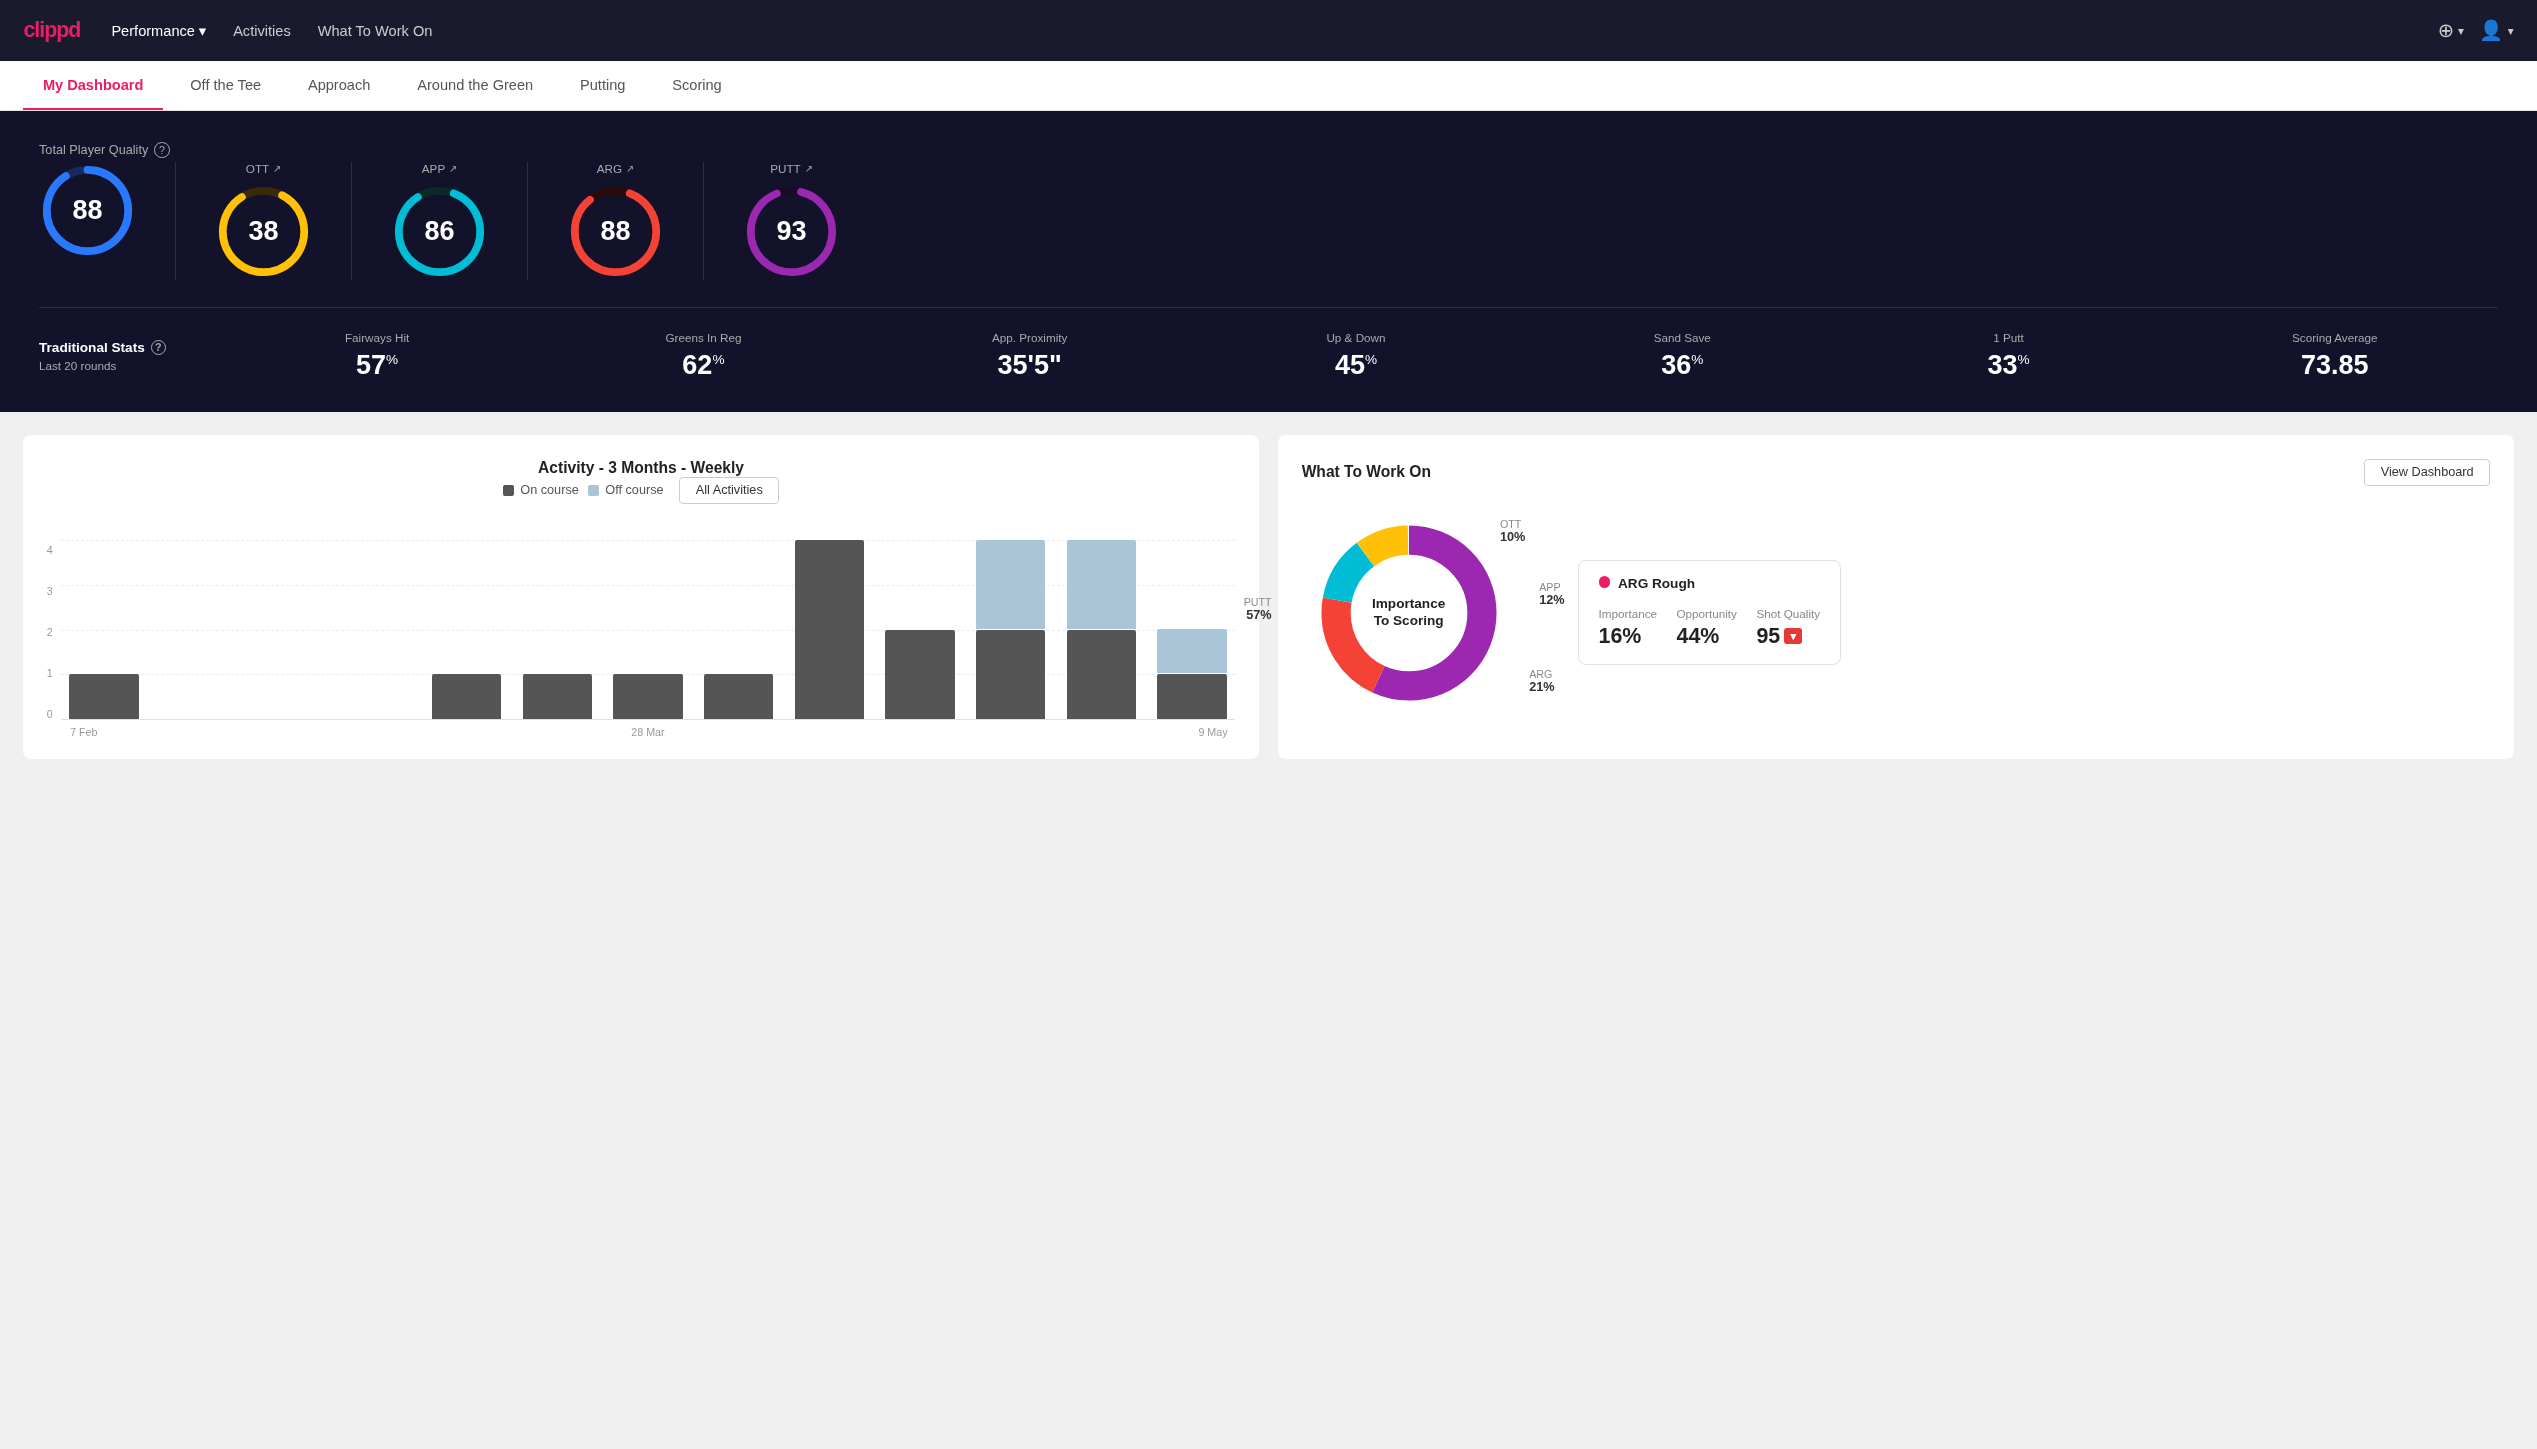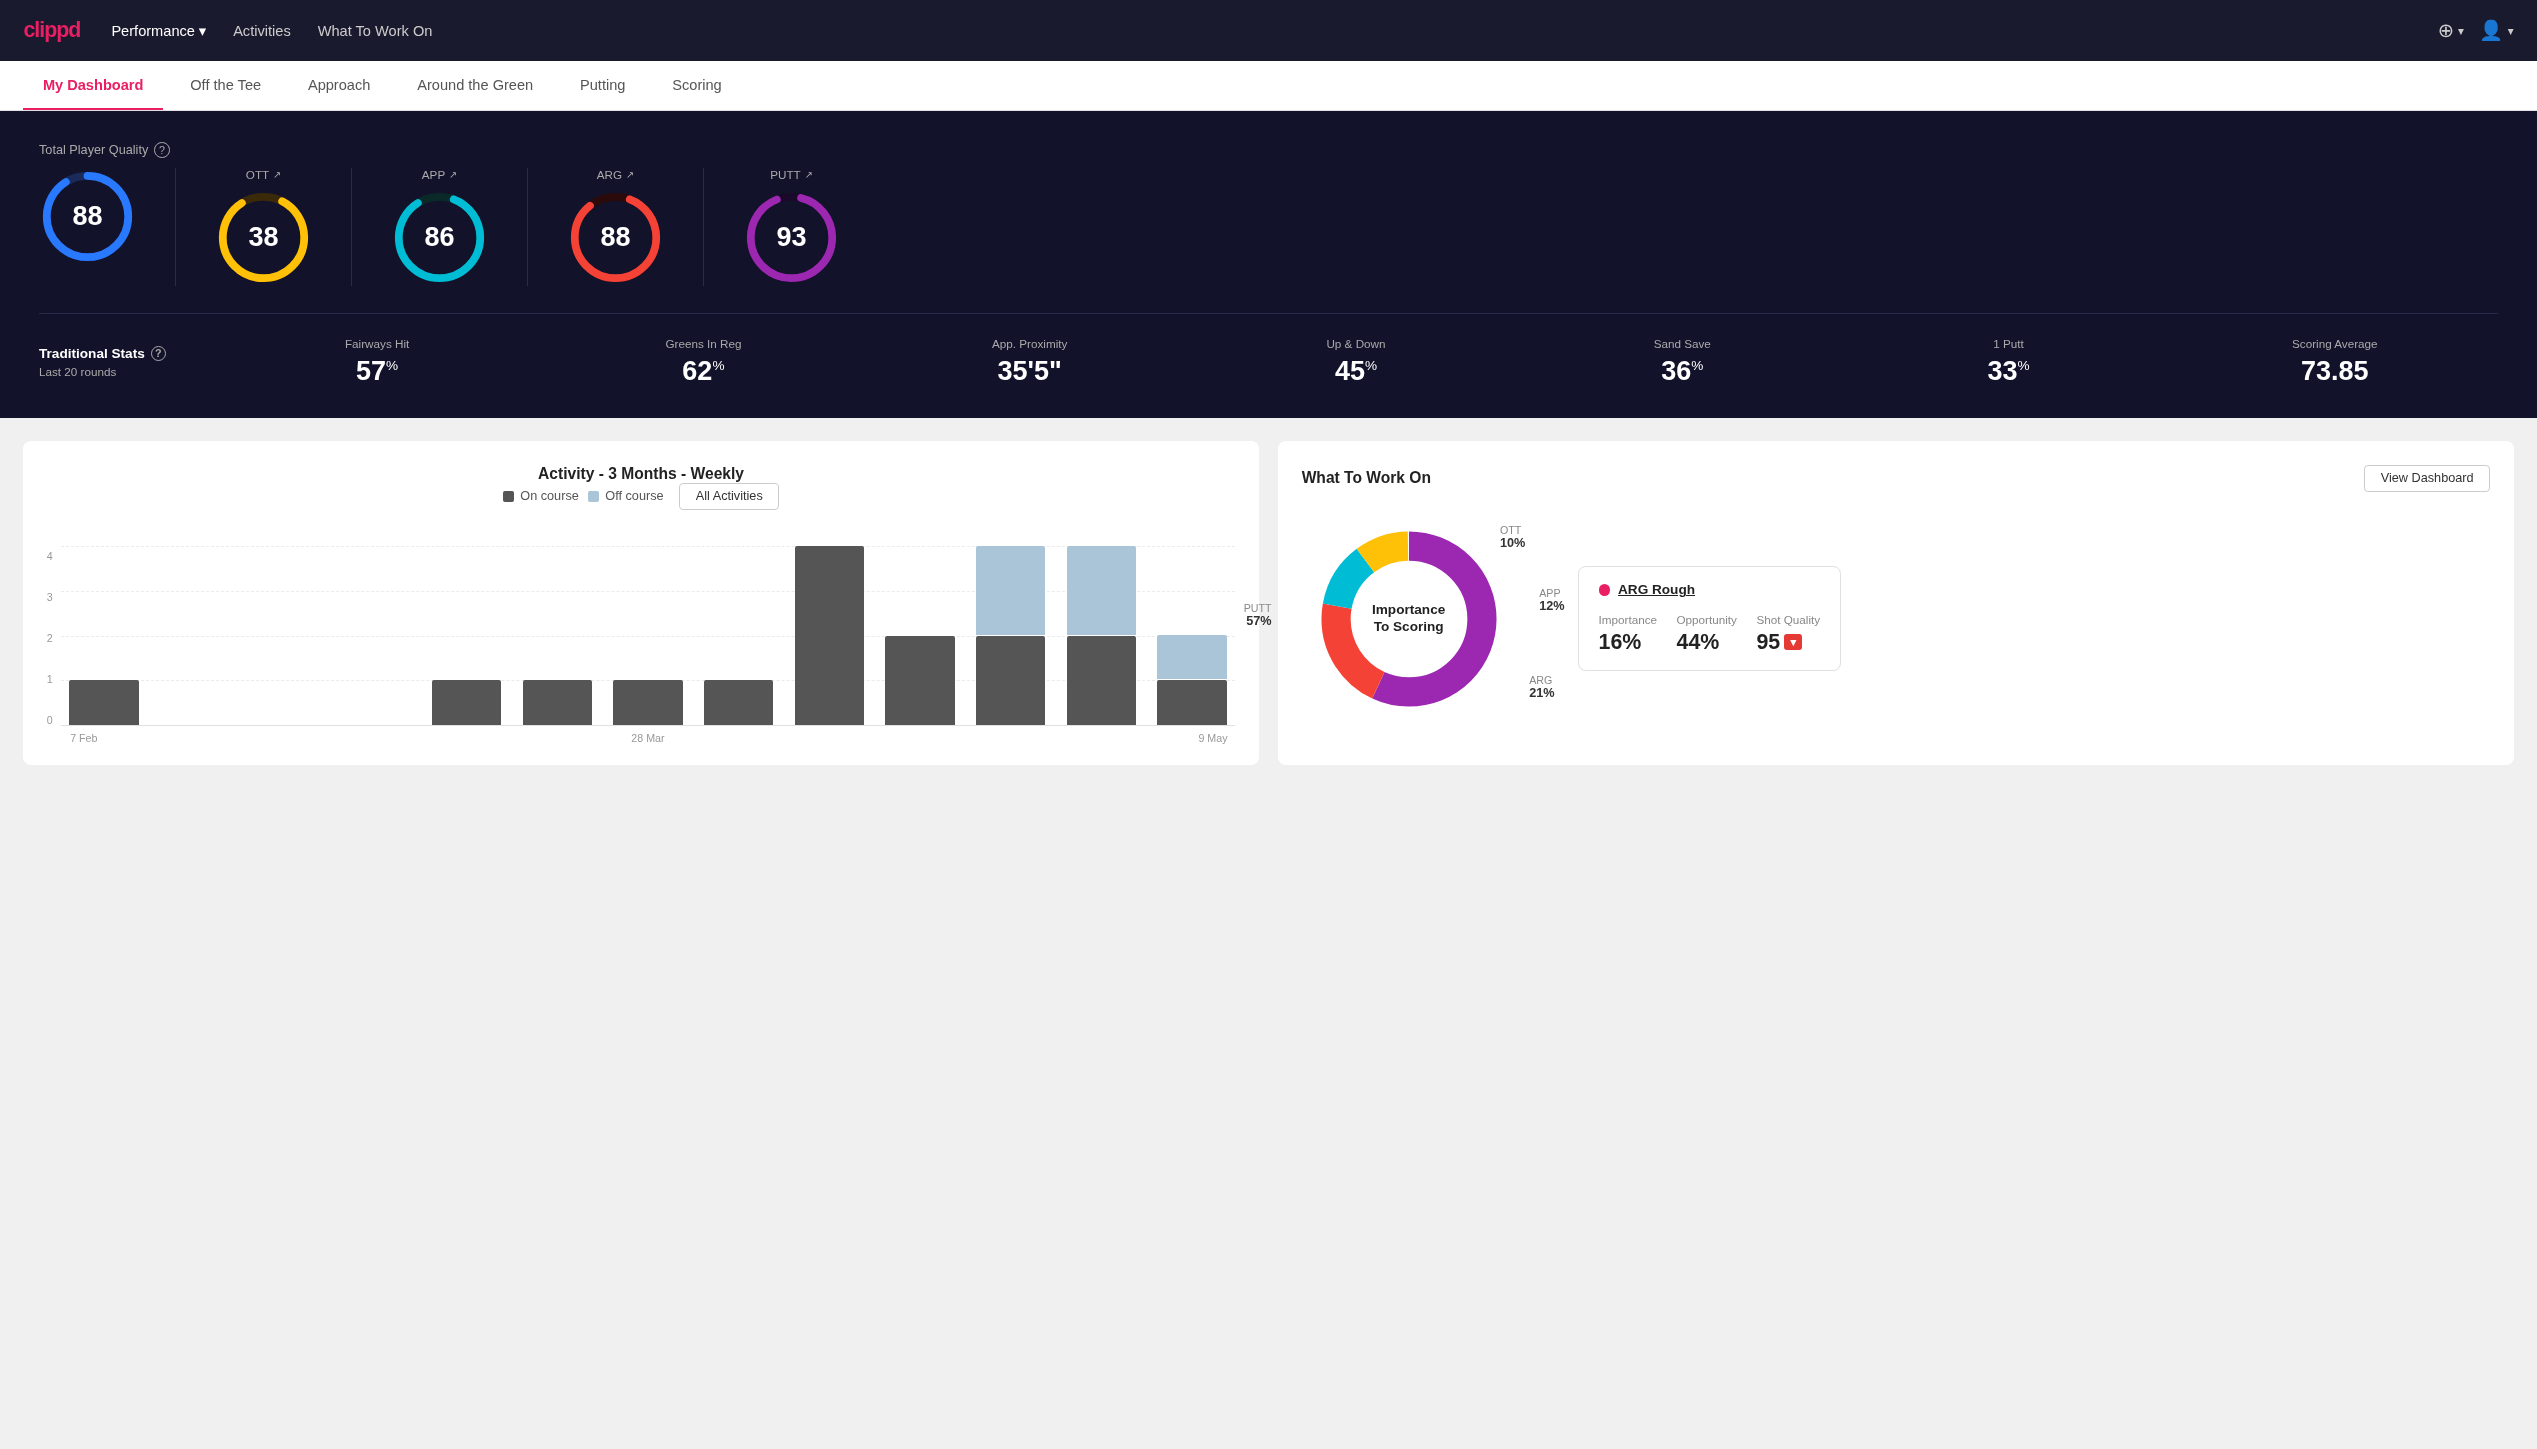--- a/index.html
+++ b/index.html
@@ -67,21 +67,21 @@
       overflow: hidden;
       border: 2.9px solid #555;
       display: flex; align-items: center; justify-content: center;
       font-size: 35px;
     }
     .player-name { font-size: 17.5px; font-weight: 700; color: #fff; }
     .player-country { font-size: 12.7px; color: #aaa; }
     .player-handicap { font-size: 12.7px; color: #aaa; }
 
     .tpq-section { flex: 1; }
-    .tpq-label { color: #aaa; font-size: 12.7px; margin-bottom: 10px; display: flex; align-items: center; gap: 5.8px; }
+    .tpq-label { color: #aaa; font-size: 12.7px; margin-bottom: 4px; display: flex; align-items: center; gap: 5.8px; }
     .tpq-label .help-icon { width: 15.6px; height: 15.6px; border: 1px solid #aaa; border-radius: 50%; display: inline-flex; align-items: center; justify-content: center; font-size: 10.7px; color: #aaa; }
     .score-cards { display: flex; gap: 0; }
     .score-card {
       display: flex;
       flex-direction: column;
       align-items: center;
       padding: 0 39px;
       border-right: 1px solid #2a2a4a;
       gap: 7.8px;
     }
@@ -217,27 +217,25 @@
     }
 
     .info-card {
       border: 1px solid #e0e0e0;
       border-radius: 7.8px;
       padding: 15.6px 19.5px;
       min-width: 234px;
     }
     .info-card-title {
       display: flex;
-      align-items: center;
       gap: 7.8px;
       font-size: 13.6px;
       font-weight: 600;
       color: #222;
       margin-bottom: 15.6px;
-      text-decoration: underline;
     }
     .info-card-dot {
       width: 11.7px; height: 11.7px;
       border-radius: 50%;
       background: #e91e63;
     }
     .info-stats {
       display: flex;
       gap: 19.5px;
     }

